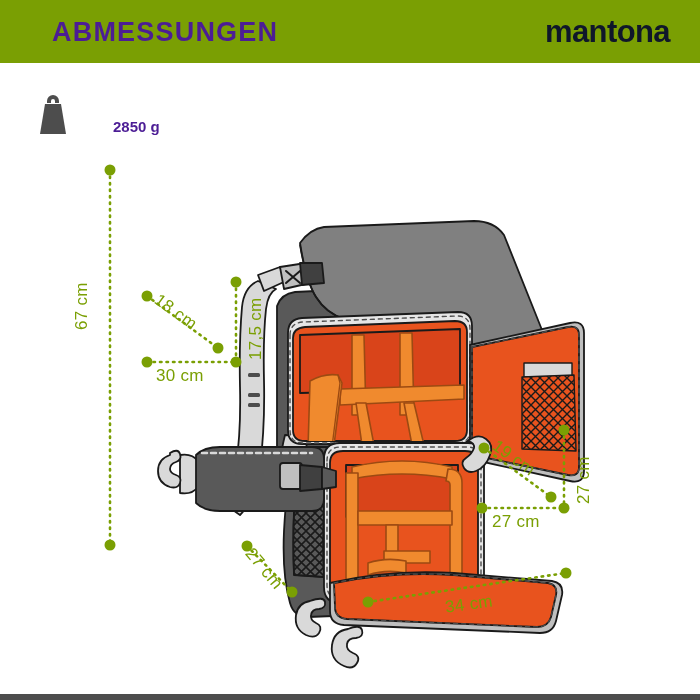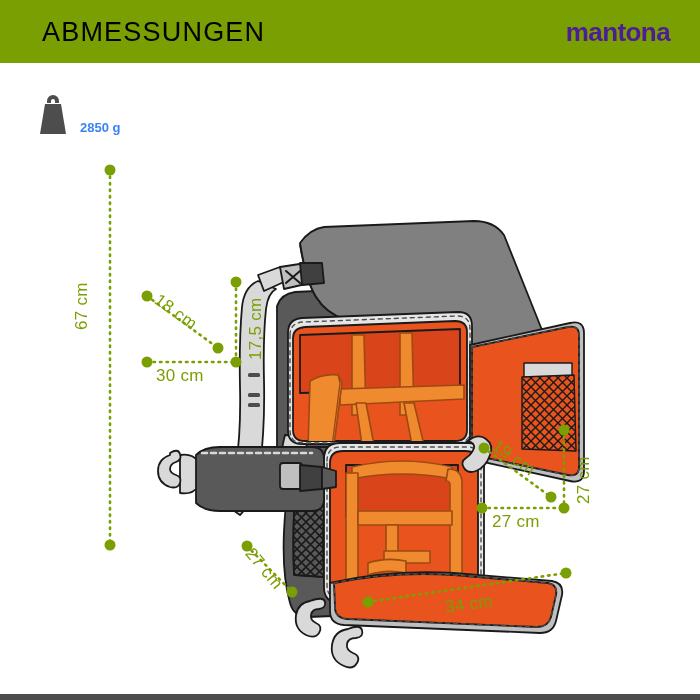--- a/index.html
+++ b/index.html
@@ -15,46 +15,46 @@
     background: #ffffff;
     border-bottom: 6px solid #4d4d4d;
   }
   
   #header {
     position: absolute; left: 0; top: 0;
     width: 700px; height: 63px;
     background: #7a9f03;
   }
   #header-title {
-    position: absolute; left: 42px; top: 50%;
+    position: absolute; left: 52px; top: 50%;
     transform: translateY(-50%);
-    color: #000000;
+    color: #4c1d95;
     font-size: 27px;
     letter-spacing: 1.2px;
-    font-weight: 400;
+    font-weight: 700;
     white-space: nowrap;
   }
   #brand-logo {
     position: absolute; right: 30px; top: 50%;
     transform: translateY(-50%);
-    color: #4c1d95;
-    font-size: 26px;
+    color: #0f172a;
+    font-size: 31px;
     font-weight: 700;
     letter-spacing: -0.6px;
     white-space: nowrap;
   }
   
   #weight-block {
     position: absolute; left: 36px; top: 92px;
     display: flex; align-items: flex-end; gap: 10px;
   }
   #weight-icon { display:block; }
   #weight-value {
-    color: #3b82f6; font-size: 13px; font-weight: 700;
-    padding-bottom: 3px; white-space: nowrap;
+    color: #4c1d95; font-size: 15px; font-weight: 700;
+    padding-bottom: 3px; white-space: nowrap; margin-left: 33px;
   }
   
   #illustration {
     position: absolute; left: 0; top: 63px;
     width: 700px; height: 631px;
   }
   
   .dim-label {
     position: absolute;
     color: #7a9f03;

